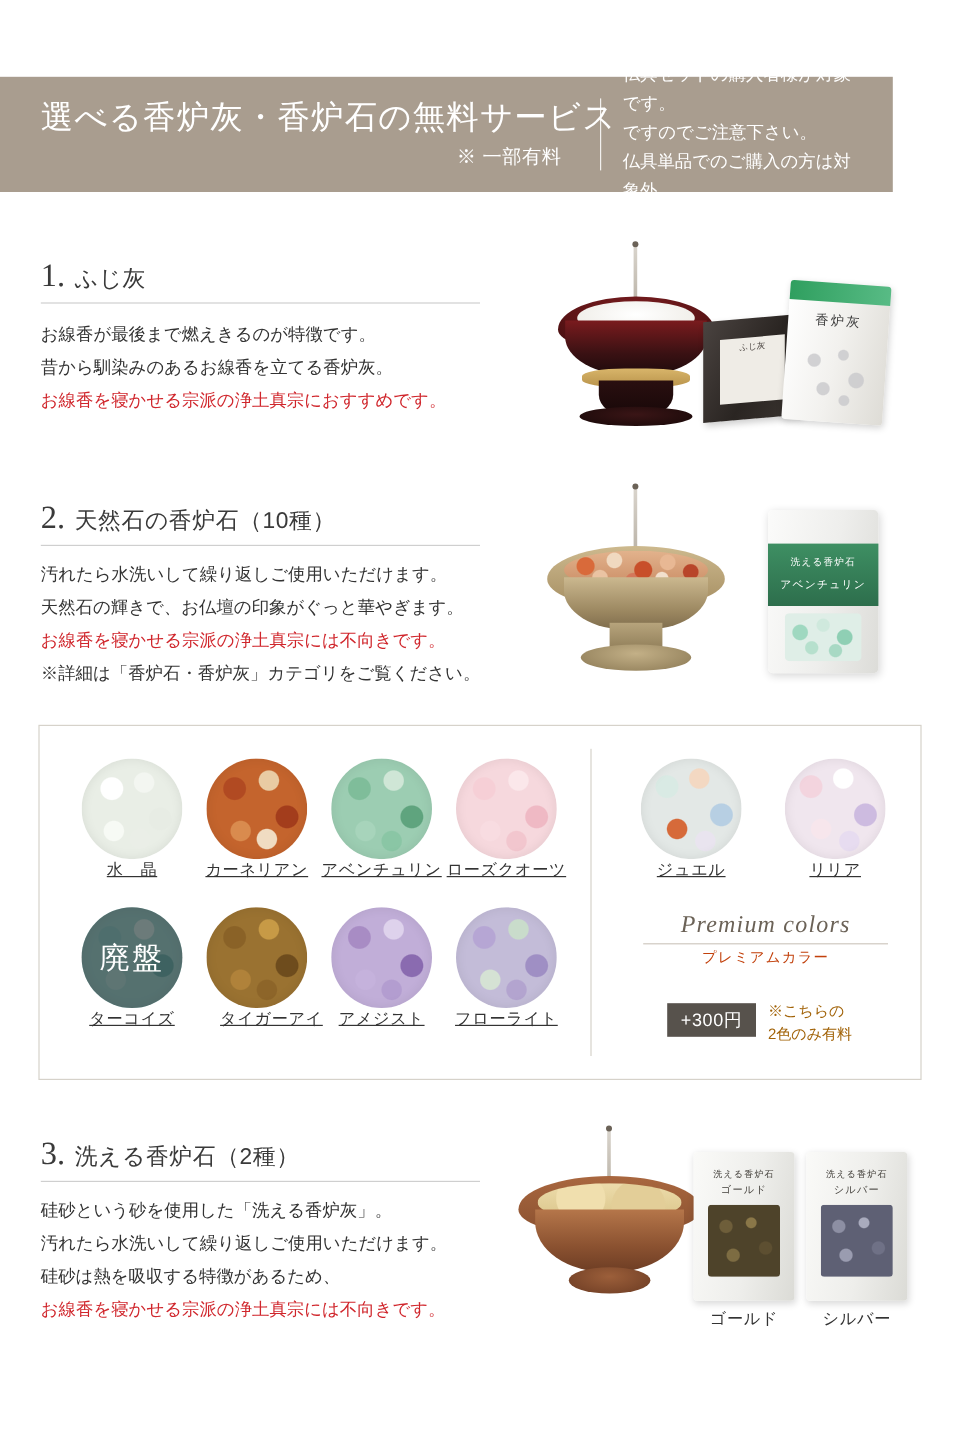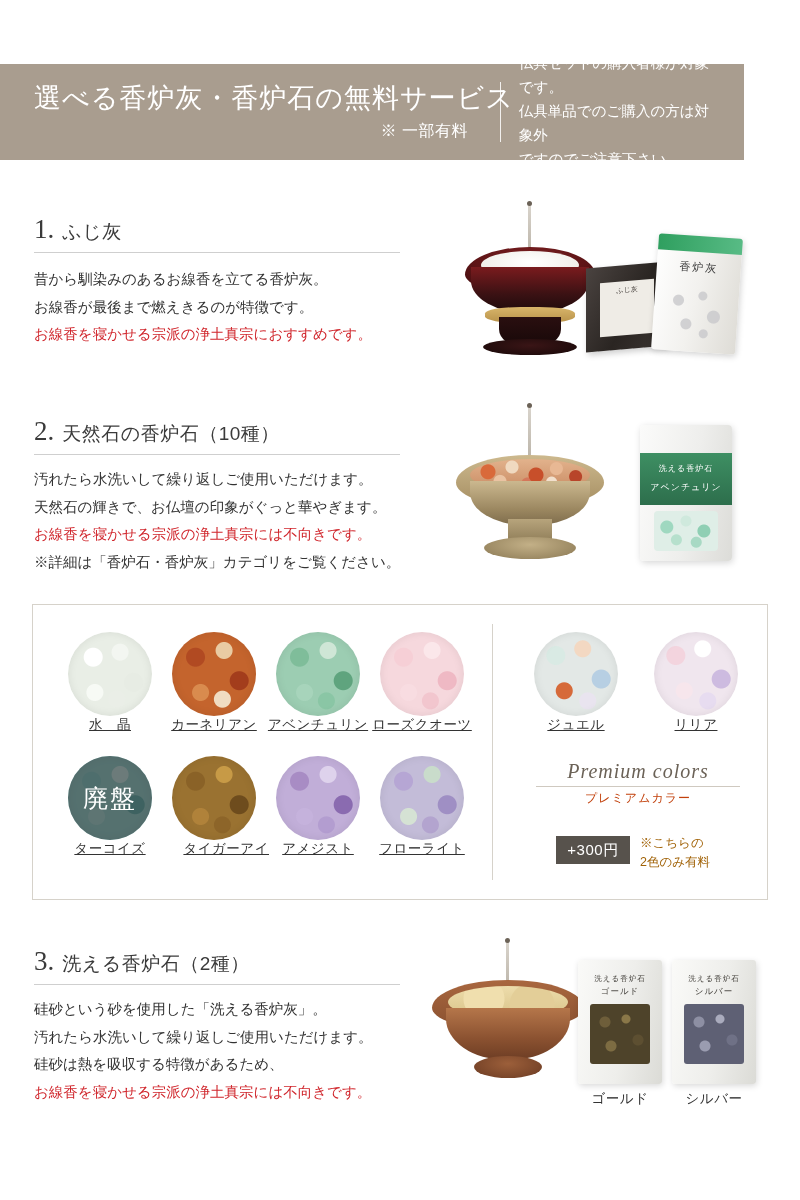--- a/index.html
+++ b/index.html
@@ -473,33 +473,33 @@
 <div class="page">
 
   <div class="banner">
     <div class="banner-left">
       <div class="banner-title">選べる香炉灰・香炉石の無料サービス</div>
       <div class="banner-note">※ 一部有料</div>
     </div>
     <div class="banner-divider"></div>
     <div class="banner-right">
       <div>仏具セットの購入者様が対象です。</div>
+      <div>ですのでご注意下さい。</div>
       <div>仏具単品でのご購入の方は対象外</div>
-      <div>ですのでご注意下さい。</div>
     </div>
   </div>
 
   <div class="section-head" style="left:34px; top:214px;">
     <span class="sec-num">1.</span>
     <span class="sec-title">ふじ灰</span>
   </div>
   <div class="sec-rule" style="left:34px; top:252px; width:366px;"></div>
   <div class="sec-body" style="left:34px; top:266px; width:400px;">
+    <div>お線香が最後まで燃えきるのが特徴です。</div>
     <div>昔から馴染みのあるお線香を立てる香炉灰。</div>
-    <div>お線香が最後まで燃えきるのが特徴です。</div>
     <div class="red">お線香を寝かせる宗派の浄土真宗におすすめです。</div>
   </div>
 
   <div class="bowl1">
     <div class="stick" style="left:73px; top:-18px; height:52px;"></div>
     <div class="stick-tip" style="left:72px; top:-22px;"></div>
     <div class="rim"></div>
     <div class="ash"></div>
     <div class="body"></div>
     <div class="gold"></div>

